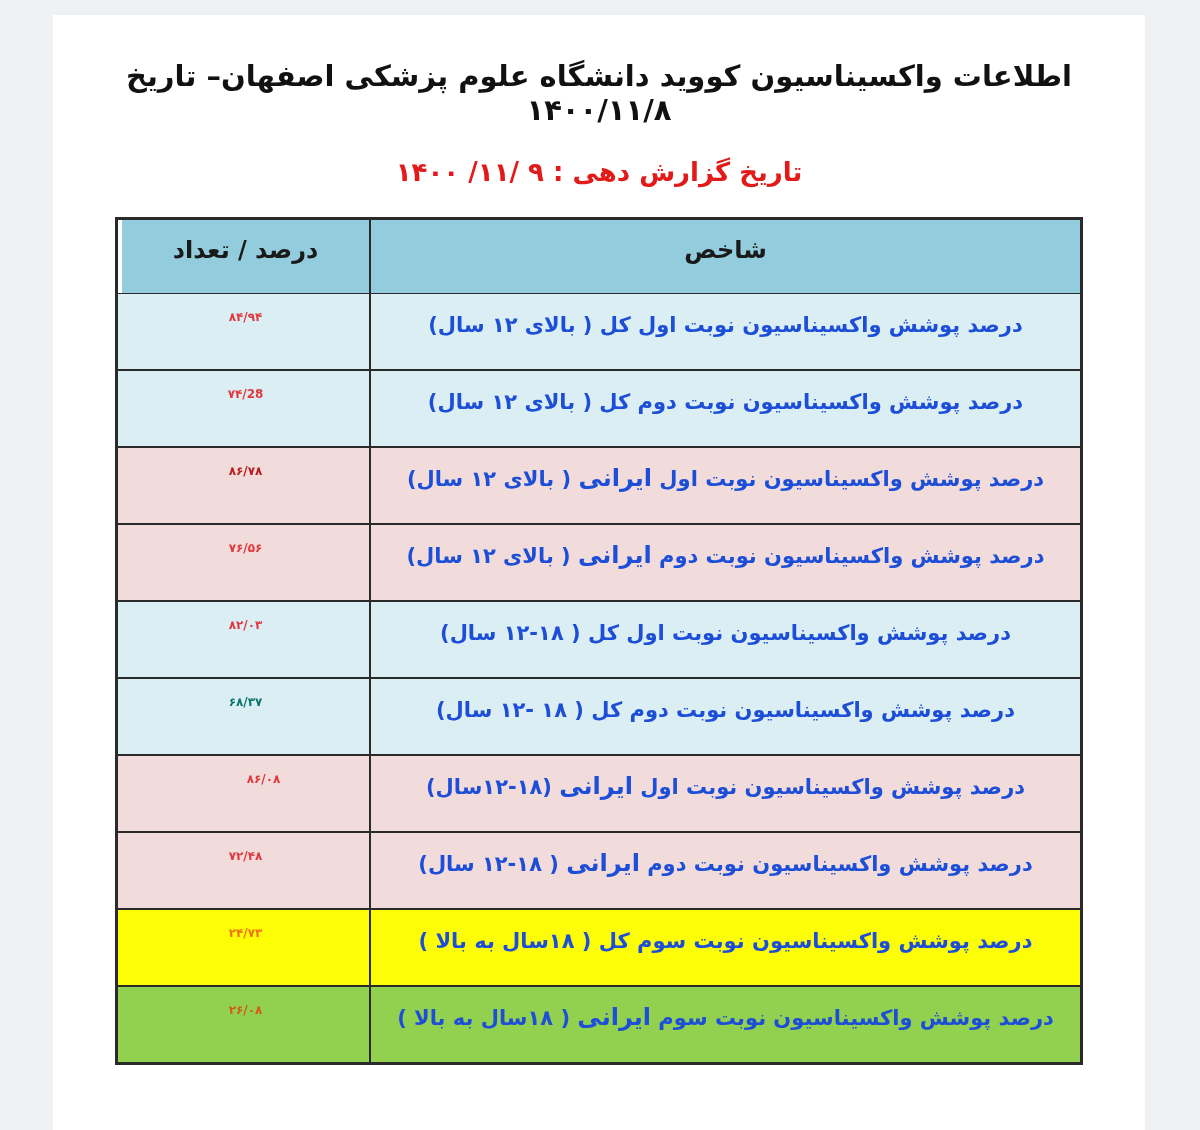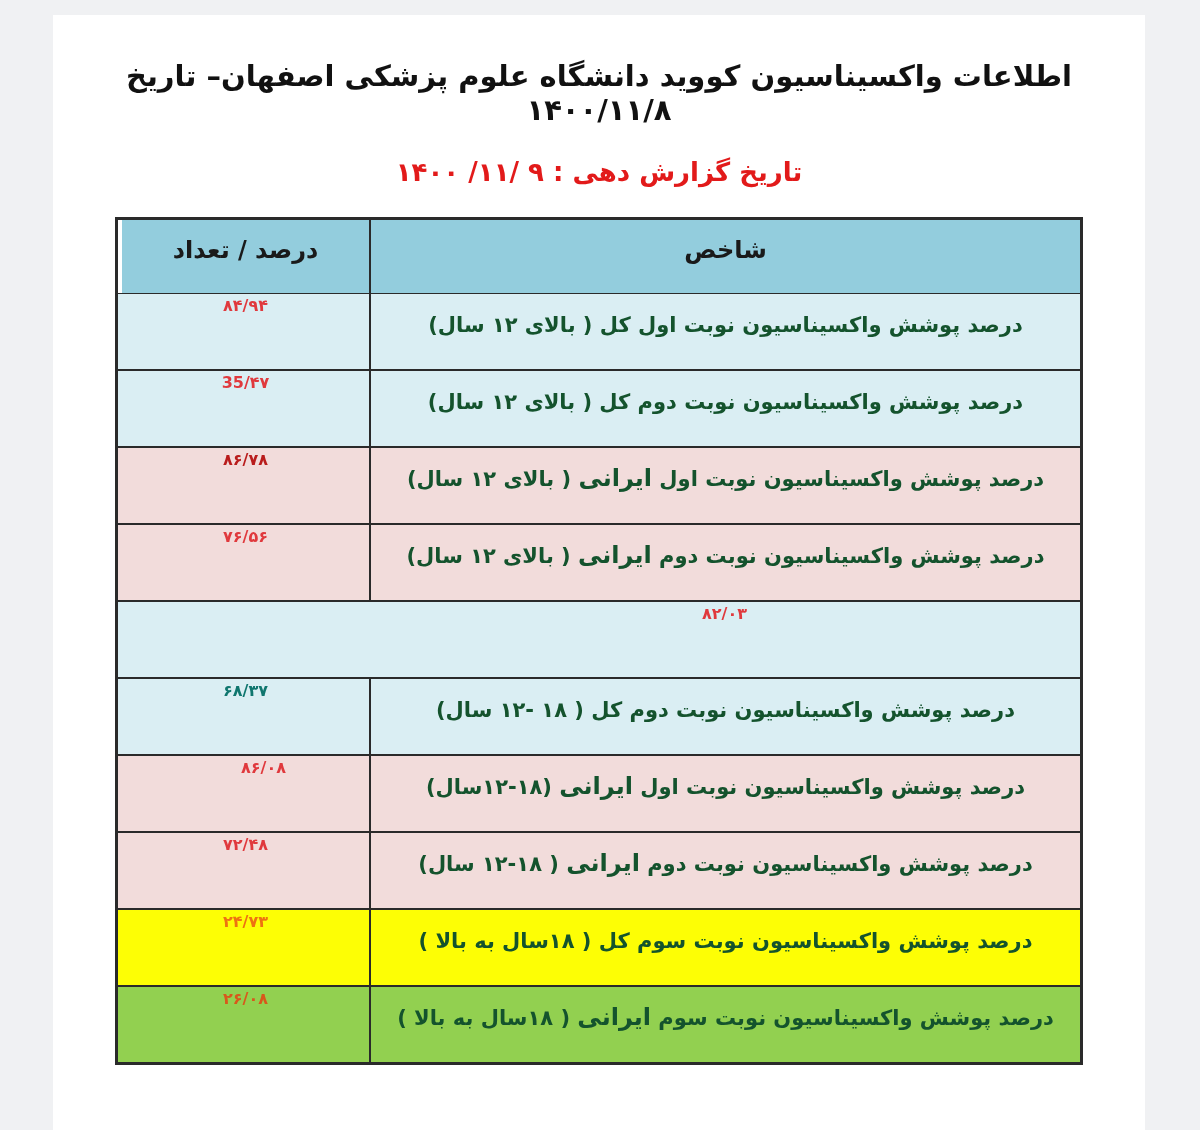--- a/index.html
+++ b/index.html
@@ -56,28 +56,28 @@
     background: #93cddd;
     font-weight: bold;
     font-size: 24px;
     color: #1a1a1a;
     padding-top: 16px;
   }
   .data-row .cell { height: 75px; padding-top: 16px; }
   .data-row .cell.indicator {
     font-weight: bold;
     font-size: 21px;
-    color: #14532d;
+    color: #1d4ed8;
     padding-right: 8px;
     padding-left: 8px;
   }
   .data-row .cell.value {
     font-weight: bold;
-    font-size: 16px;
-    padding-top: 2px;
+    font-size: 12px;
+    padding-top: 16px;
   }
   .em { font-size: 24px; font-weight: bold; }
   .bg-blue   { background: #daeef3; }
   .bg-pink   { background: #f2dcdb; }
   .bg-yellow { background: #fdfe05; }
   .bg-green  { background: #92d050; }
 </style>
 </head>
 <body>
 
@@ -100,21 +100,21 @@
     <div class="cell value">
       <span class="val" style="color: rgb(224, 57, 61);">۸۴/۹۴</span>
     </div>
   </div>
 
   <div class="row data-row bg-blue">
     <div class="cell indicator">
       <span class="lbl"><span class="pre">درصد پوشش واکسیناسیون نوبت دوم کل  ( بالای ۱۲ سال)</span><span class="em"></span><span class="post"></span></span>
     </div>
     <div class="cell value">
-      <span class="val" style="color: rgb(224, 57, 61);">35/۴۷</span>
+      <span class="val" style="color: rgb(224, 57, 61);">۷۴/28</span>
     </div>
   </div>
 
   <div class="row data-row bg-pink">
     <div class="cell indicator">
       <span class="lbl"><span class="pre">درصد پوشش واکسیناسیون نوبت اول </span><span class="em">ایرانی</span><span class="post"> ( بالای ۱۲ سال)</span></span>
     </div>
     <div class="cell value">
       <span class="val" style="color: #b91c1c;">۸۶/۷۸</span>
     </div>
@@ -123,20 +123,23 @@
   <div class="row data-row bg-pink">
     <div class="cell indicator">
       <span class="lbl"><span class="pre">درصد پوشش واکسیناسیون نوبت دوم </span><span class="em">ایرانی</span><span class="post"> ( بالای ۱۲ سال)</span></span>
     </div>
     <div class="cell value">
       <span class="val" style="color: rgb(224, 57, 61);">۷۶/۵۶</span>
     </div>
   </div>
 
   <div class="row data-row bg-blue">
+    <div class="cell indicator">
+      <span class="lbl"><span class="pre">درصد پوشش واکسیناسیون نوبت اول کل ( ۱۸-۱۲ سال)</span><span class="em"></span><span class="post"></span></span>
+    </div>
     <div class="cell value">
       <span class="val" style="color: rgb(224, 57, 61);">۸۲/۰۳</span>
     </div>
   </div>
 
   <div class="row data-row bg-blue">
     <div class="cell indicator">
       <span class="lbl"><span class="pre">درصد پوشش واکسیناسیون نوبت دوم کل ( ۱۸ -۱۲ سال)</span><span class="em"></span><span class="post"></span></span>
     </div>
     <div class="cell value">

